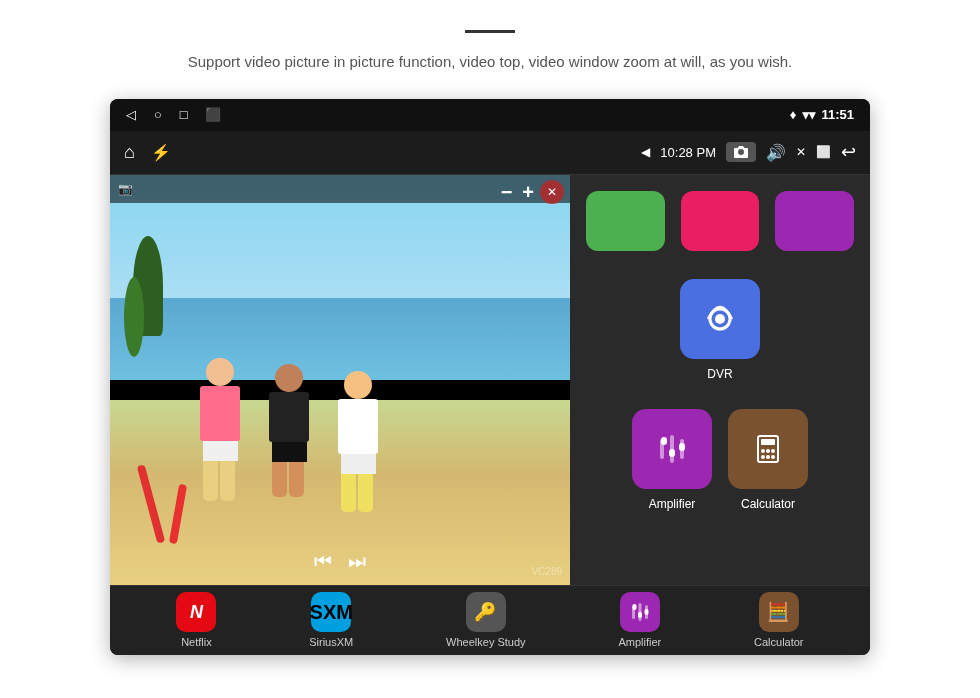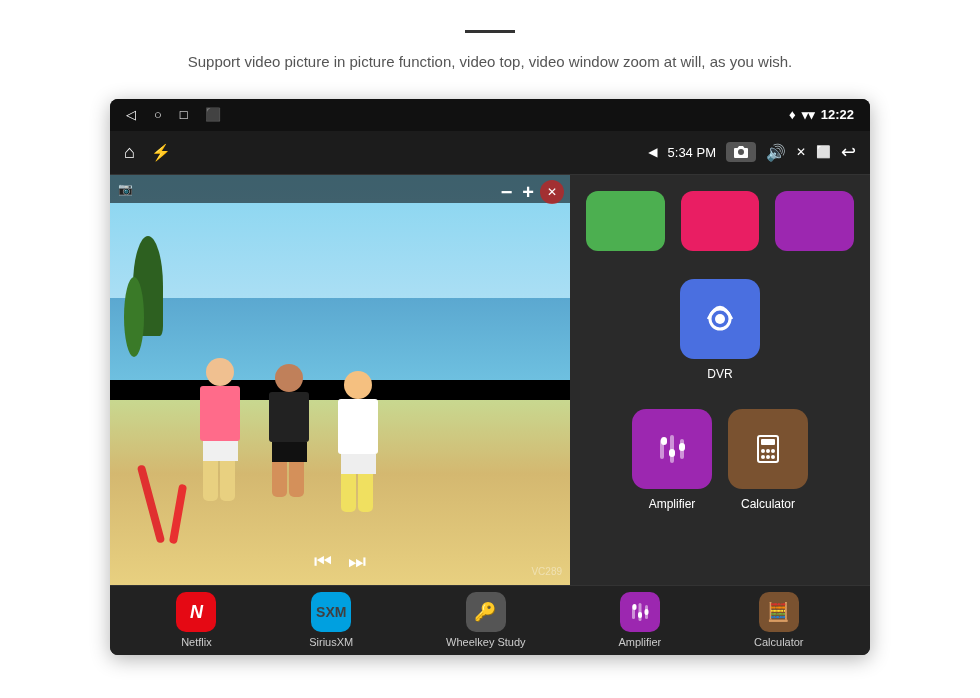--- a/index.html
+++ b/index.html
@@ -246,32 +246,32 @@
     <div class="status-bar">
       <div class="status-bar-left">
         <span>◁</span>
         <span>○</span>
         <span>□</span>
         <span>⬛</span>
       </div>
       <div class="status-bar-right">
         <span>♦</span>
         <span>▾▾</span>
-        <span>12:22</span>
+        <span>11:51</span>
       </div>
     </div>
 
     <div class="app-bar">
       <div class="app-bar-left">
         <span style="font-size:18px;">⌂</span>
         <span style="font-size:16px;">⚡</span>
       </div>
       <div class="app-bar-right">
         <span>◀</span>
-        <span class="time-display">5:34 PM</span>
+        <span class="time-display">10:28 PM</span>
         <div class="camera-btn">
           <svg width="16" height="14" viewBox="0 0 16 14" fill="white">
             <path d="M6 1l-1.5 2H2a1 1 0 0 0-1 1v8a1 1 0 0 0 1 1h12a1 1 0 0 0 1-1V4a1 1 0 0 0-1-1h-2.5L10 1H6zm2 3a3 3 0 1 1 0 6 3 3 0 0 1 0-6z"></path>
           </svg>
         </div>
         <span style="font-size:16px;">🔊</span>
         <span>✕</span>
         <span>⬜</span>
         <span style="font-size:18px;">↩</span>
       </div>
@@ -405,21 +405,21 @@
         </div>
       </div>
     </div>
 
     <div class="bottom-icons-bar">
       <div class="bottom-icon-item">
         <div class="bottom-icon-circle" style="background:#e50914;color:#fff;font-weight:900;font-size:18px;font-style:italic;">N</div>
         <span>Netflix</span>
       </div>
       <div class="bottom-icon-item">
-        <div class="bottom-icon-circle" style="background:#00a0e0;color:#404040;font-weight:bold;font-size:14px;">SXM</div>
+        <div class="bottom-icon-circle" style="background:#00a0e0;color:#000000;font-weight:bold;font-size:20px;">SXM</div>
         <span>SiriusXM</span>
       </div>
       <div class="bottom-icon-item">
         <div class="bottom-icon-circle" style="background:#555;color:#fff;font-size:18px;">🔑</div>
         <span>Wheelkey Study</span>
       </div>
       <div class="bottom-icon-item">
         <div class="bottom-icon-circle" style="background:#9c27b0;color:#fff;font-size:18px;">
           <svg width="22" height="22" viewBox="0 0 22 22" fill="white">
             <rect x="3" y="4" width="3" height="14" rx="1.5" opacity="0.5"></rect>

